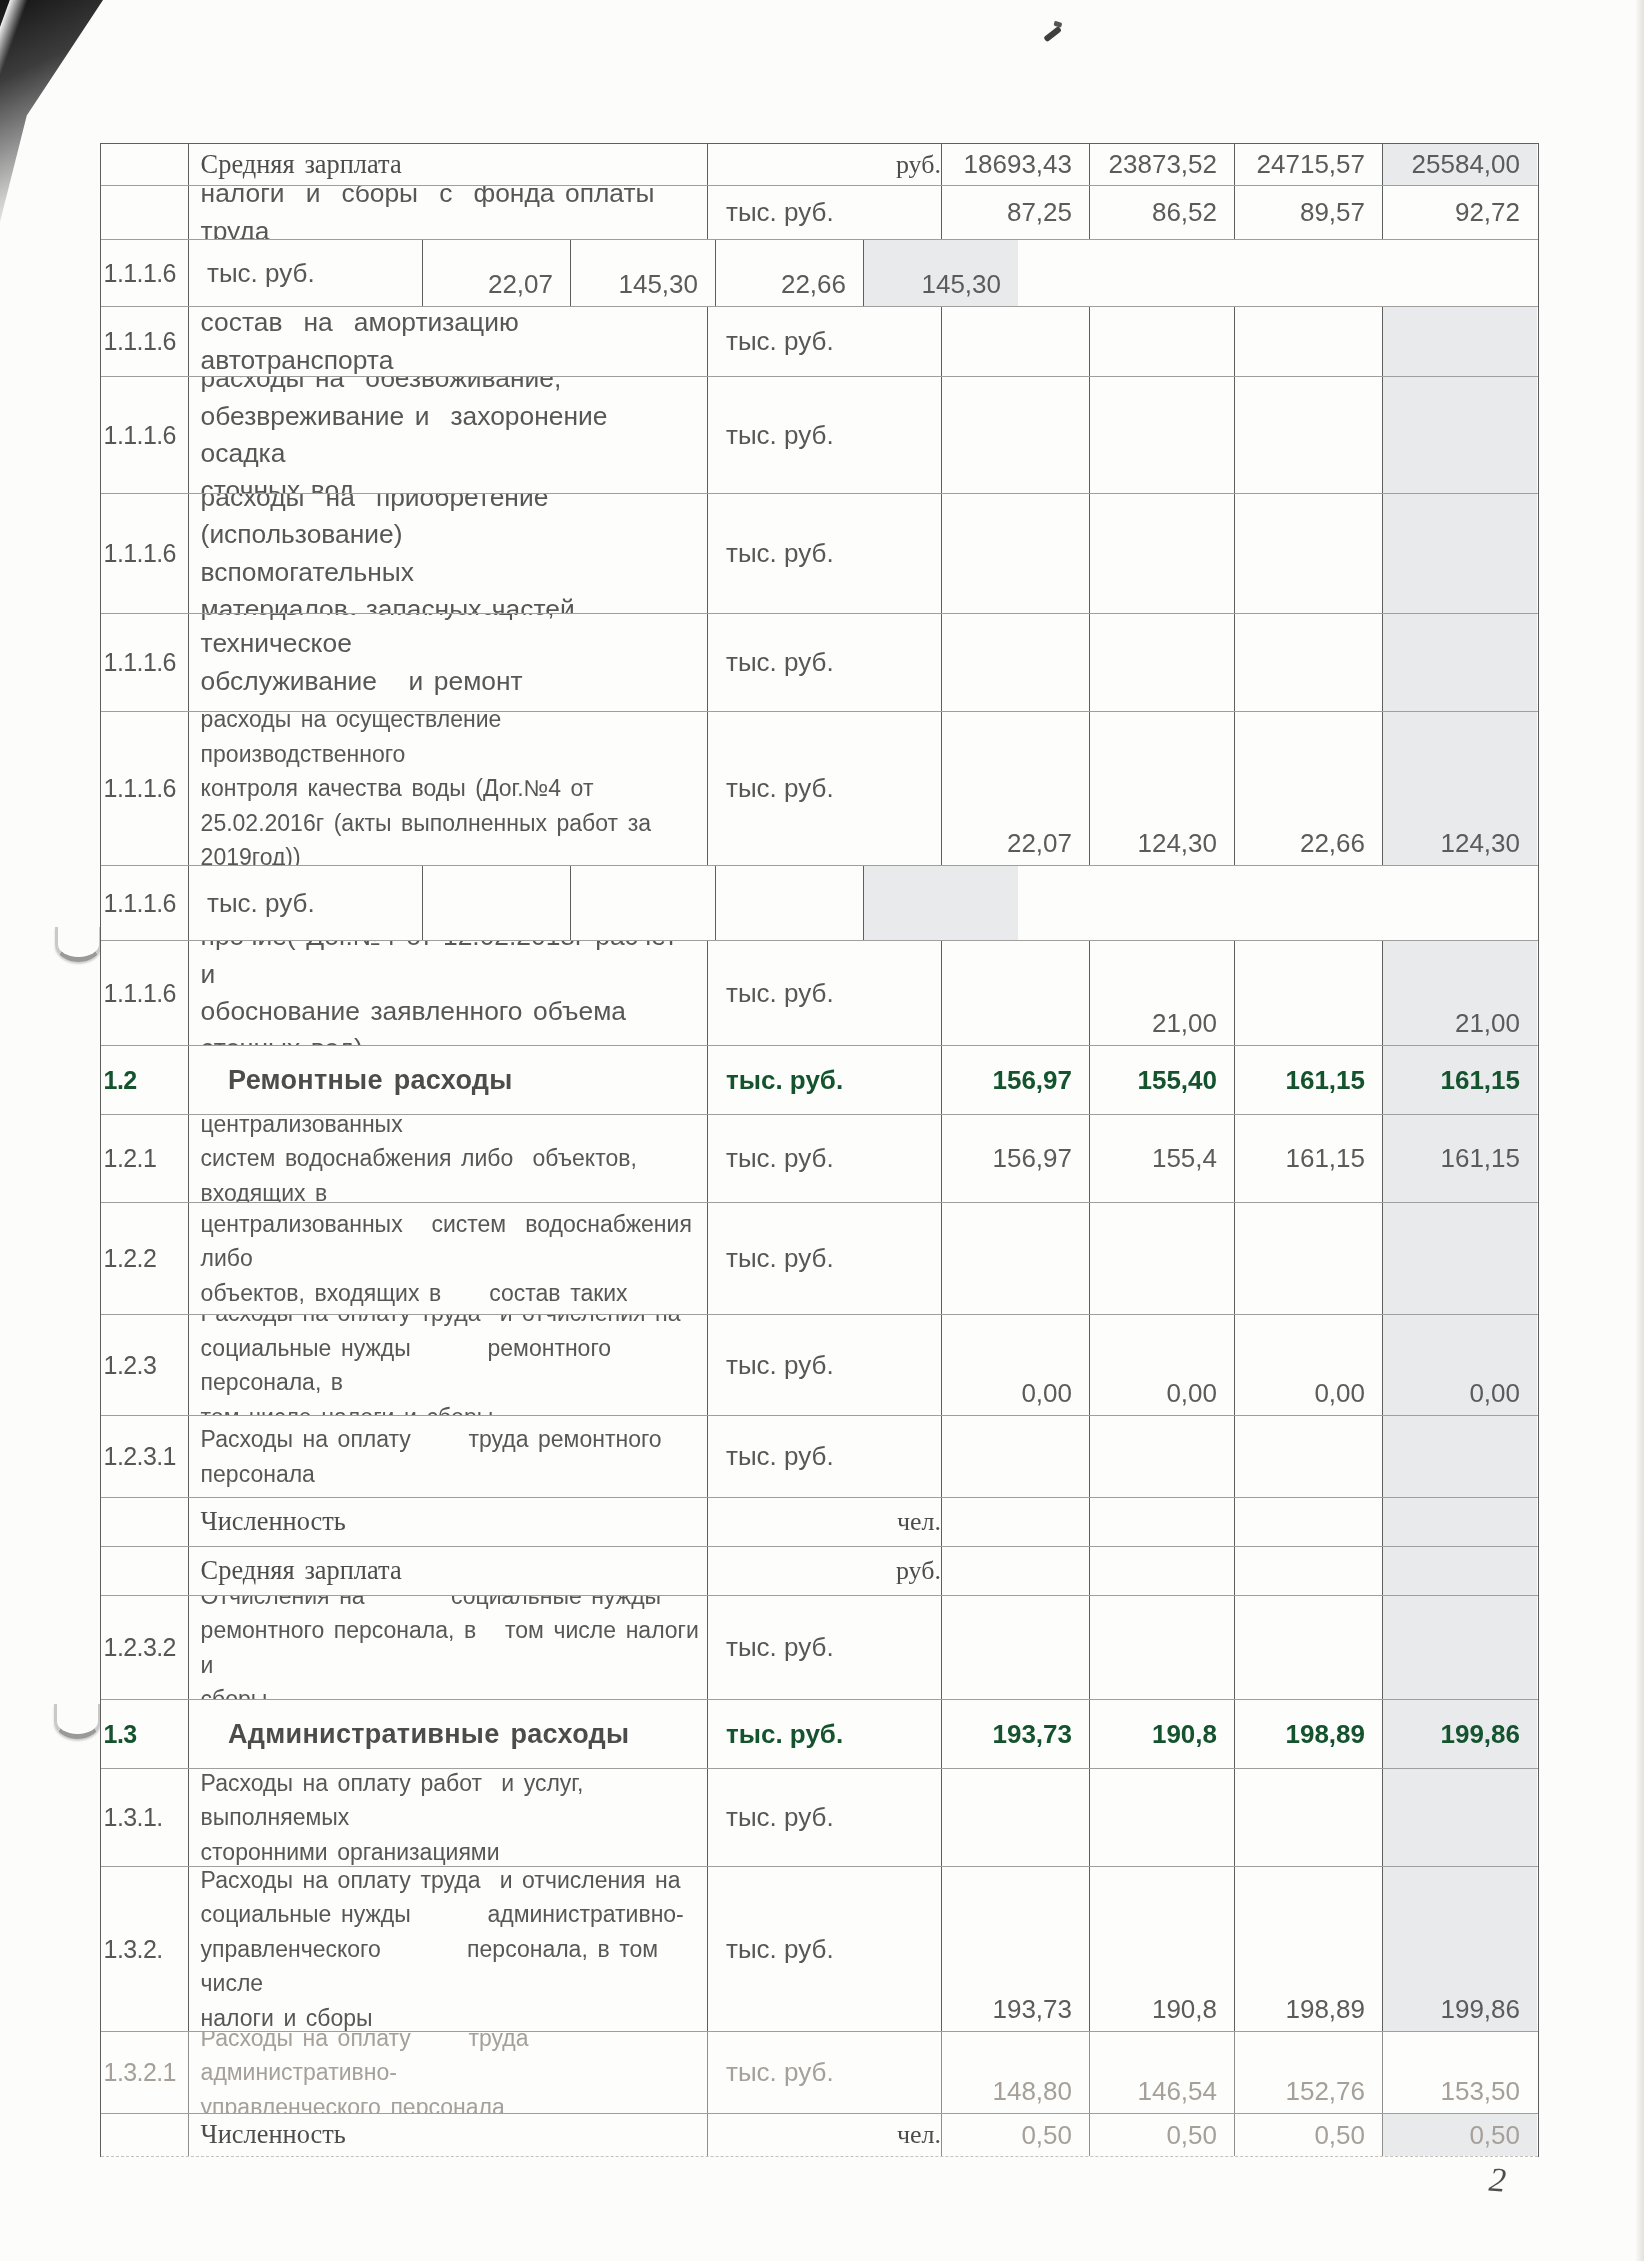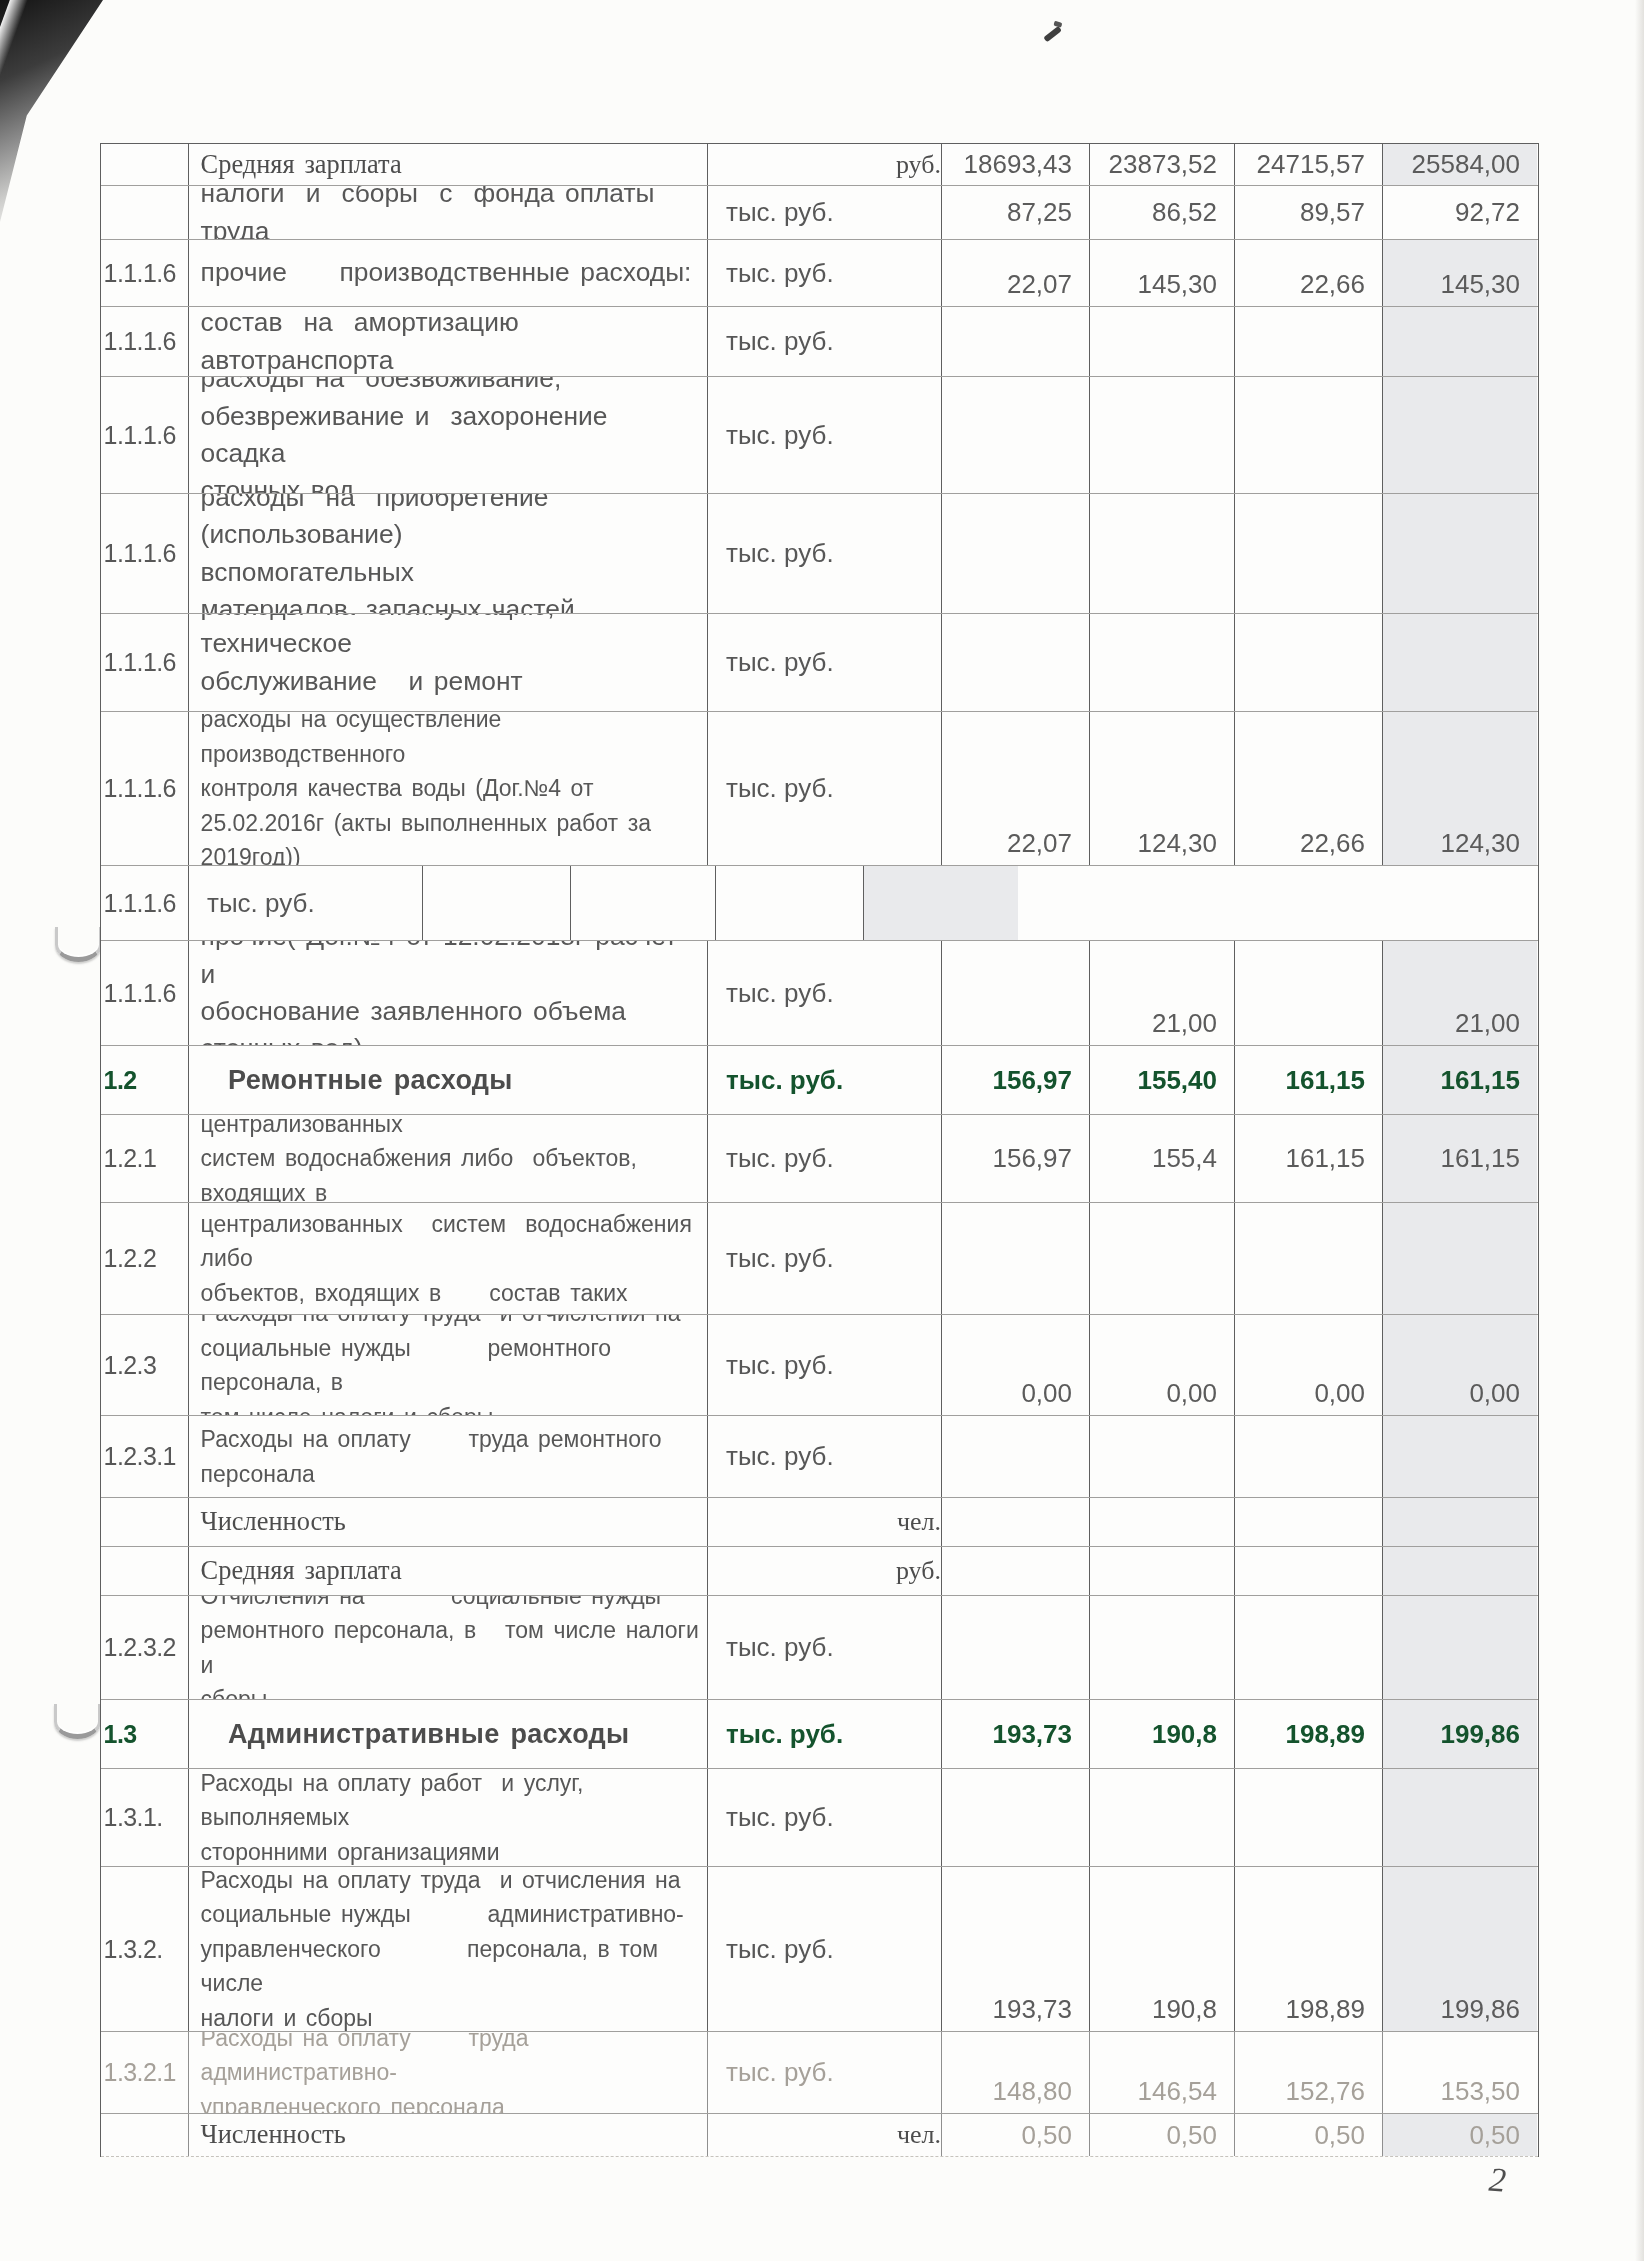--- a/index.html
+++ b/index.html
@@ -131,23 +131,20 @@
           <div class="txt">89,57</div>
         </div>
         <div class="cell c-val v3">
           <div class="txt">92,72</div>
         </div>
       </div>
       <div class="row" style="height: 66px;">
         <div class="cell c-num">
           <div class="txt">1.1.1.6</div>
         </div>
-        <div class="cell c-desc">
-          <div class="txt">прочие     производственные расходы:</div>
-        </div>
         <div class="cell c-unit">
           <div class="txt">тыс. руб.</div>
         </div>
         <div class="cell c-val v0 vbottom">
           <div class="txt">22,07</div>
         </div>
         <div class="cell c-val v1 vbottom">
           <div class="txt">145,30</div>
         </div>
         <div class="cell c-val v2 vbottom">

